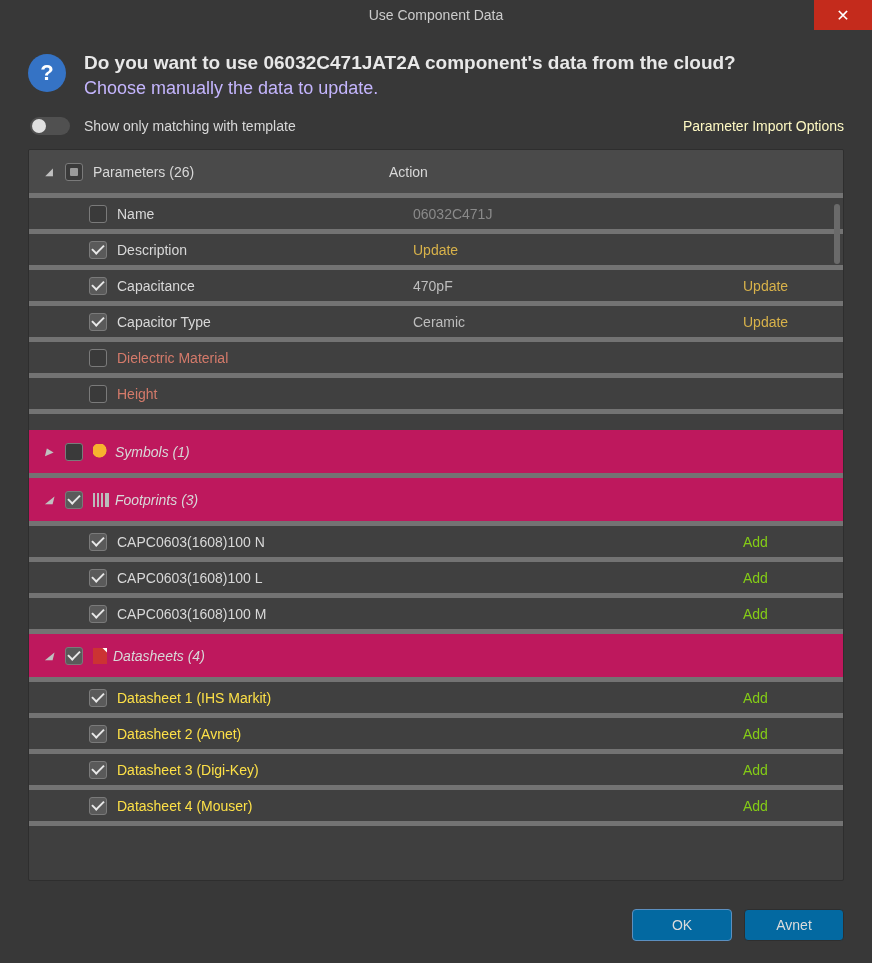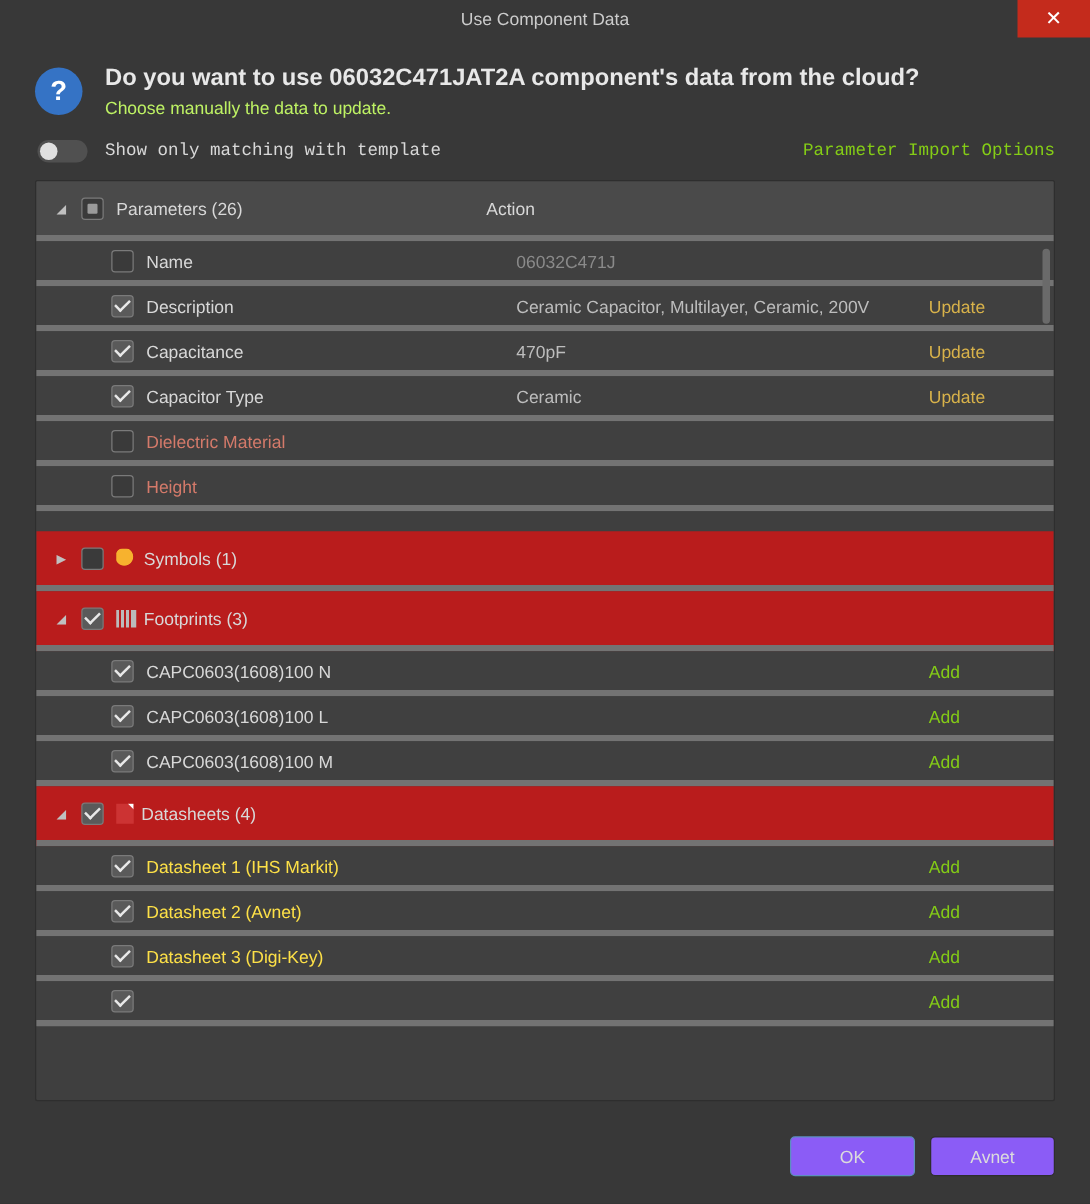--- a/index.html
+++ b/index.html
@@ -53,39 +53,38 @@
   .intro { display: flex; gap: 18px; margin-bottom: 18px; }
   .q-icon {
     width: 38px; height: 38px; border-radius: 50%;
     background: #3573c5;
     color: #fff;
     display: flex; align-items: center; justify-content: center;
     font-size: 22px; font-weight: bold;
     flex-shrink: 0; margin-top: 2px;
   }
   .intro h1 { font-size: 19px; font-weight: 600; color: #e8e8e8; margin-bottom: 4px; }
-  .intro p  { font-size: 14px; color: #bef264; }
+  .intro p  { font-size: 18px; color: #c4b5fd; }
 
   .opts-row {
     display: flex; align-items: center; justify-content: space-between;
     margin-bottom: 14px;
     padding-left: 2px;
-    font-family: Liberation Mono, monospace;
   }
   .toggle-wrap { display:flex; align-items:center; gap:14px; }
   .toggle {
     width: 40px; height: 18px; border-radius: 10px;
     background: #505050;
     position: relative; cursor: pointer;
   }
   .toggle::after {
     content:""; position:absolute; left:2px; top:2px;
     width:14px; height:14px; border-radius:50%; background:#e0e0e0;
   }
-  .link { color: #84cc16; cursor: pointer; text-align: right; }
+  .link { color: #fef9c3; cursor: pointer; text-align: right; }
   .link-ds { color: #fde047; cursor: pointer; }
 
   .grid-area {
     flex:1;
     background: #3f3f3f;
     border: 1px solid #2e2e2e;
     border-radius: 2px;
     overflow: hidden;
     display: flex;
     position: relative;
@@ -102,21 +101,21 @@
     border-bottom:5px solid #737373;
     padding-right: 20px;
   }
   .row.header {
     background:#4a4a4a;
     height:48px;
     font-weight:500;
     color:#d8d8d8;
   }
   .row.sub    { background:#404040; }
-  .row.section{ background:#b91c1c; height:48px; }
+  .row.section{ background:#be185d; height:48px;font-style:italic; }
   .row.big-gap{ height:16px; background:#3f3f3f; border:none; }
 
   .expander {
     width: 28px; text-align:center; font-size:10px; color:#c0c0c0;
     cursor:pointer; user-select:none; padding-left:12px;
   }
   .expander.collapsed::before{content:"\25B6";}
   .expander.expanded::before{content:"\25E2";}
   .indent { width: 52px; }
 
@@ -161,21 +160,21 @@
     content:""; position:absolute; right:0; top:0; width:5px; height:5px;
     background:#fff; clip-path: polygon(0 0,100% 100%,100% 0);
   }
 
   .footer {
     display:flex; justify-content:flex-end; gap:12px;
     padding: 18px 28px 22px;
   }
   .btn {
     min-width:100px; height:32px; border-radius:4px;
-    background:#8b5cf6; color:#dcdcdc; border:1px solid #2e2e2e;
+    background:#0369a1; color:#dcdcdc; border:1px solid #2e2e2e;
     display:flex; align-items:center; justify-content:center;
     cursor:pointer; font-size:14px;
   }
   .btn.primary { border:1px solid #5c8fbf; }
 </style>
 </head>
 <body>
 
 <div class="dialog">
 
@@ -222,21 +221,20 @@
               <span class="chk"></span>
               <span class="col-name">Name</span>
               <span class="col-value dim">06032C471J</span>
               <span class="col-action "></span>
             </div>
             <div class="row sub">
               <span class="indent"></span>
               <span style="width:8px"></span>
               <span class="chk checked"></span>
               <span class="col-name">Description</span>
-              <span class="col-value">Ceramic Capacitor, Multilayer, Ceramic, 200V</span>
               <span class="col-action action-update">Update</span>
             </div>
             <div class="row sub">
               <span class="indent"></span>
               <span style="width:8px"></span>
               <span class="chk checked"></span>
               <span class="col-name">Capacitance</span>
               <span class="col-value">470pF</span>
               <span class="col-action action-update">Update</span>
             </div>
@@ -351,20 +349,23 @@
               <span class="col-name">
                 <span class="link-ds">Datasheet 3 (Digi-Key)</span>
               </span>
               <span class="col-value"></span>
               <span class="col-action action-add">Add</span>
             </div>
             <div class="row sub">
               <span class="indent"></span>
               <span style="width:8px"></span>
               <span class="chk checked"></span>
+              <span class="col-name">
+                <span class="link-ds">Datasheet 4 (Mouser)</span>
+              </span>
               <span class="col-value"></span>
               <span class="col-action action-add">Add</span>
             </div>
           </div>
 
       </div>
       <div class="scrollbar-fake"></div>
     </div>
 
   </div>

